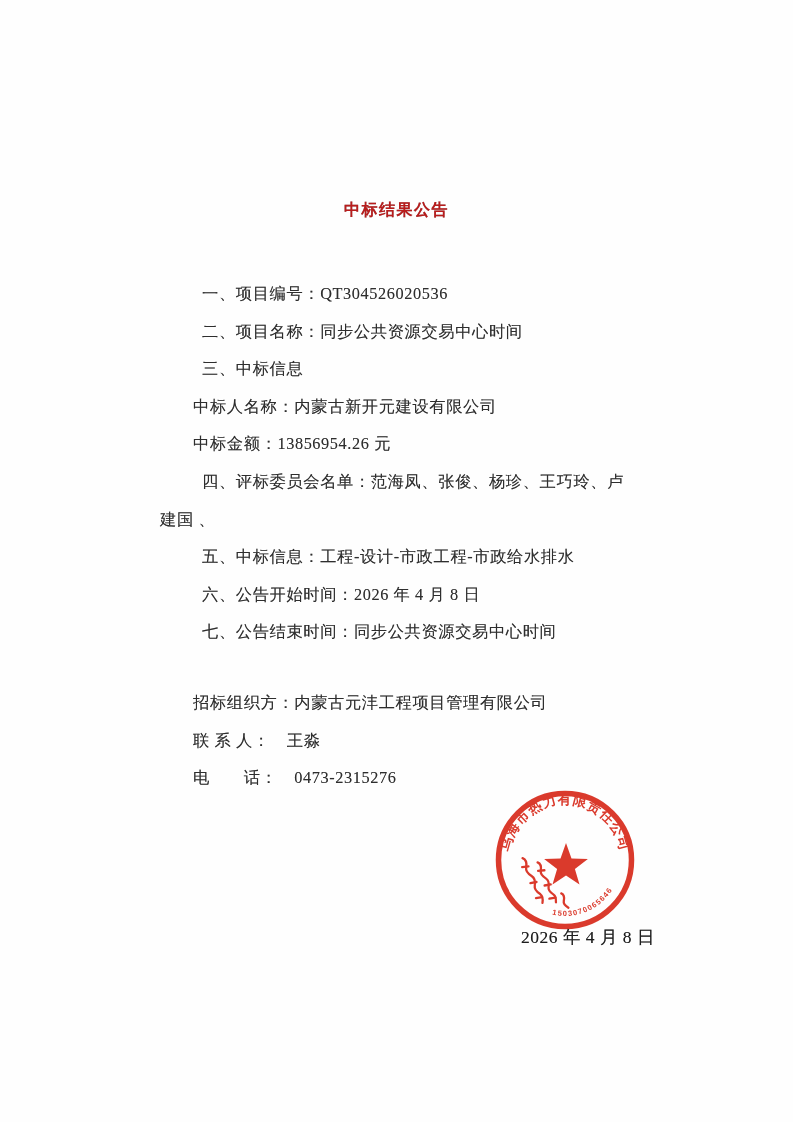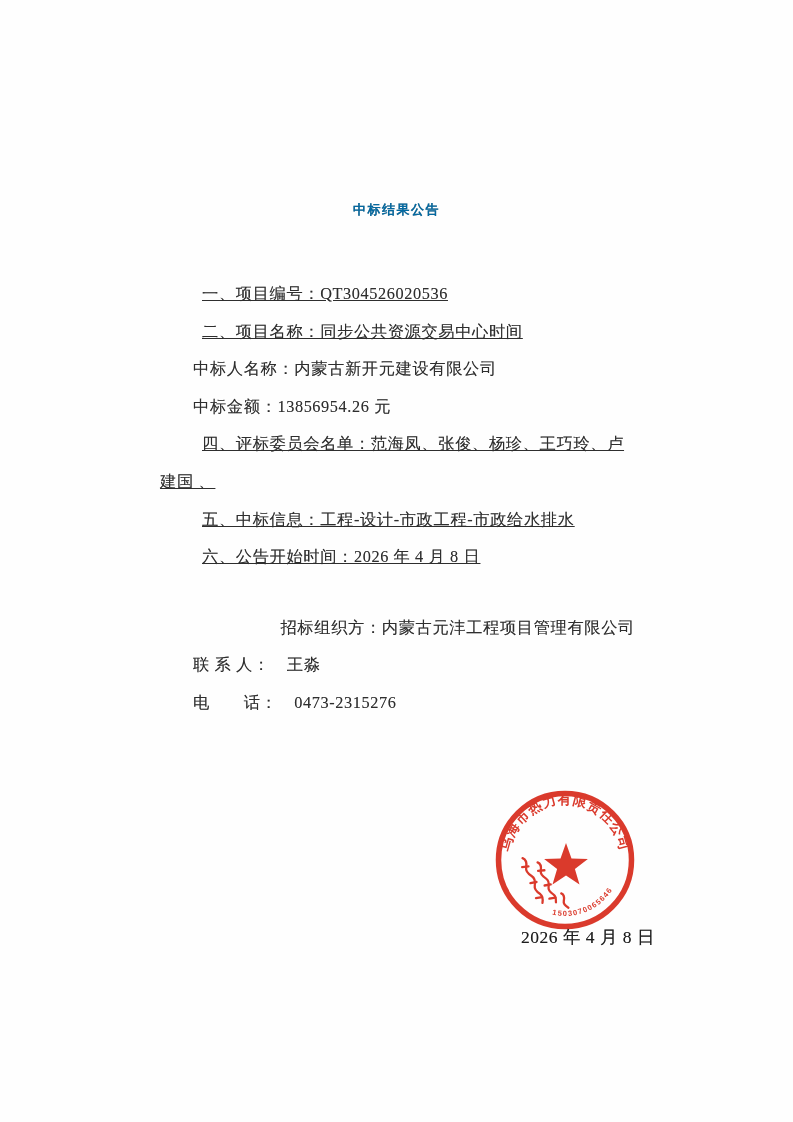--- a/index.html
+++ b/index.html
@@ -15,39 +15,39 @@
     overflow: hidden;
     font-family: "Liberation Serif", "DejaVu Serif", serif;
     color: #2e2e2e;
   }
   .doc-title {
     margin: 0;
     padding-top: 198px;
     text-align: center;
     font-family: "Liberation Sans", "DejaVu Sans", sans-serif;
     font-weight: 700;
-    font-size: 13px;
+    font-size: 16px;
     line-height: 24px;
     letter-spacing: 1.5px;
-    color: #0369a1;
+    color: #b91c1c;
     text-shadow: 0 0 0.5px rgba(40,40,40,0.45);
   }
   .doc-body {
     margin: 53px 158px 0 160px;
     font-size: 16.3px;
     line-height: 37.6px;
     letter-spacing: 0.6px;
     text-shadow: 0 0 0.5px rgba(40,40,40,0.4);
   }
   .doc-body p {
     margin: 0;
   }
-  .ind2 { text-indent: 42px; text-decoration: underline; }   
+  .ind2 { text-indent: 42px; }   
   .ind1 { text-indent: 33px; }   
-  .gap-before { margin-top: 33px !important; text-align: right; }
+  .gap-before { margin-top: 33px !important; }
 
   .stamp-date {
     position: absolute;
     left: 521px;
     top: 925px;
     font-size: 17.5px;
     letter-spacing: 0.5px;
     color: #1e1e1e;
     z-index: 1;
     text-shadow: 0 0 0.5px rgba(30,30,30,0.5);
@@ -69,25 +69,27 @@
 </head>
 <body>
 
 <div class="page">
 
   <h1 class="doc-title">中标结果公告</h1>
 
   <div class="doc-body">
     <p class="ind2">一、项目编号：QT304526020536</p>
     <p class="ind2">二、项目名称：同步公共资源交易中心时间</p>
+    <p class="ind2">三、中标信息</p>
     <p class="ind1">中标人名称：内蒙古新开元建设有限公司</p>
     <p class="ind1">中标金额：13856954.26 元</p>
     <p class="ind2">四、评标委员会名单：范海凤、张俊、杨珍、王巧玲、卢建国 、</p>
     <p class="ind2">五、中标信息：工程-设计-市政工程-市政给水排水</p>
     <p class="ind2">六、公告开始时间：2026 年 4 月 8 日</p>
+    <p class="ind2">七、公告结束时间：同步公共资源交易中心时间</p>
     <p class="ind1 gap-before">招标组织方：内蒙古元沣工程项目管理有限公司</p>
     <p class="ind1">联 系 人：　王淼</p>
     <p class="ind1">电　　话：　0473-2315276</p>
   </div>
 
   <div class="stamp-date">2026 年 4 月 8 日</div>
 
   <div class="seal">
     <svg viewBox="0 0 150 150" xmlns="http://www.w3.org/2000/svg">
       <defs>

